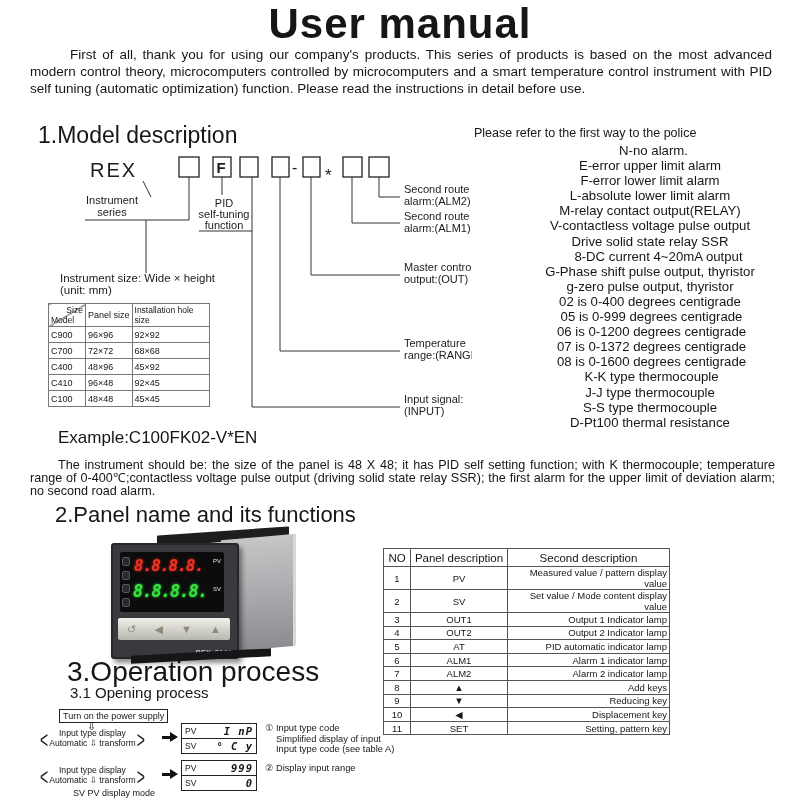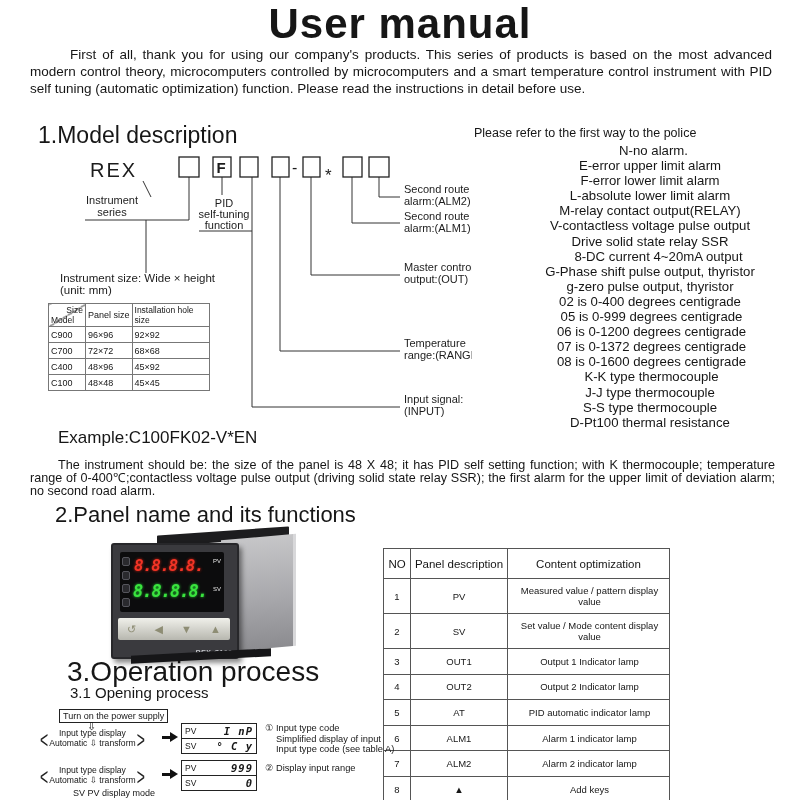--- a/index.html
+++ b/index.html
@@ -35,24 +35,24 @@
   .size-table td{border:1px solid #777;text-align:left;height:15px;padding:0 2px;}
   .size-table tr:first-child td{height:22px;}
   .size-table .diag{position:relative;width:38px;padding:0;
      background:linear-gradient(to bottom right,transparent calc(50% - .6px),#777 calc(50% - .6px),#777 calc(50% + .6px),transparent calc(50% + .6px));}
   .size-table .dt{position:absolute;top:1px;right:2px;font-size:8.5px;}
   .size-table .db{position:absolute;bottom:1px;left:2px;font-size:8.5px;}
   .size-table .c1{width:45px;} .size-table .c2{width:79px;font-size:8.5px;}
 
   
   .panel-table{top:548px;left:383px;width:287px;font-size:9.5px;}
-  .panel-table td{border:1px solid #555;text-align:center;height:12.6px;padding:6px 2px;}
+  .panel-table td{border:1px solid #555;text-align:center;height:12.6px;padding:0 2px;}
   .panel-table tr.hd td{font-size:11.5px;height:17px;}
   .panel-table .no{width:22px;} .panel-table .pd{width:92px;}
-  .panel-table .cd{text-align:center;padding-left:4px;}
+  .panel-table .cd{text-align:right;padding-left:4px;}
 
   
   .device{top:531px;left:105px;width:192px;height:132px;text-decoration:underline;}
   .dv-bracket{position:absolute;left:52px;top:0;width:132px;height:11px;background:#1d1d1f;transform:skewY(-4deg);border-radius:1px;}
   .dv-housing{position:absolute;left:116px;top:6px;width:72px;height:112px;transform:skewY(-5deg);
      background:linear-gradient(180deg,#c6c6c8 0%,#a8a8ac 55%,#8c8c90 100%);
      border-right:3px solid #d8d8da;}
   .dv-front{position:absolute;left:6px;top:12px;width:124px;height:112px;background:#3a3a3e;
      border:2px solid #27272a;border-radius:3px;box-shadow:3px 4px 5px rgba(0,0,0,.45);}
   .dv-bezel{position:absolute;left:7px;top:7px;width:104px;height:60px;background:#0c0c0d;border-radius:2px;}
@@ -190,20 +190,25 @@
           <td>C700</td>
           <td>72×72</td>
           <td>68×68</td>
         </tr>
     <tr>
           <td>C400</td>
           <td>48×96</td>
           <td>45×92</td>
         </tr>
     <tr>
+          <td>C410</td>
+          <td>96×48</td>
+          <td>92×45</td>
+        </tr>
+    <tr>
           <td>C100</td>
           <td>48×48</td>
           <td>45×45</td>
         </tr>
   </tbody>
     </table>
 
   <div class="abs example">Example:C100FK02-V*EN</div>
   <div class="abs note2">The instrument should be: the size of the panel is 48 X 48; it has PID self setting function; with K thermocouple; temperature range of 0-400℃;contactless voltage pulse output (driving solid state relay SSR); the first alarm for the upper limit of deviation alarm; no second road alarm.</div>
 
@@ -234,21 +239,21 @@
       <div class="dv-brand">REX-C100</div>
     </div>
     <div class="dv-base"></div>
   </div>
 
   <table class="abs panel-table">
     <tbody>
         <tr class="hd">
       <td class="no">NO</td>
       <td class="pd">Panel description</td>
-      <td>Content optimization</td>
+      <td>Second description</td>
     </tr>
     <tr>
           <td>1</td>
           <td>PV</td>
           <td class="cd">Measured value / pattern display value</td>
         </tr>
     <tr>
           <td>2</td>
           <td>SV</td>
           <td class="cd">Set value / Mode content display value</td>

